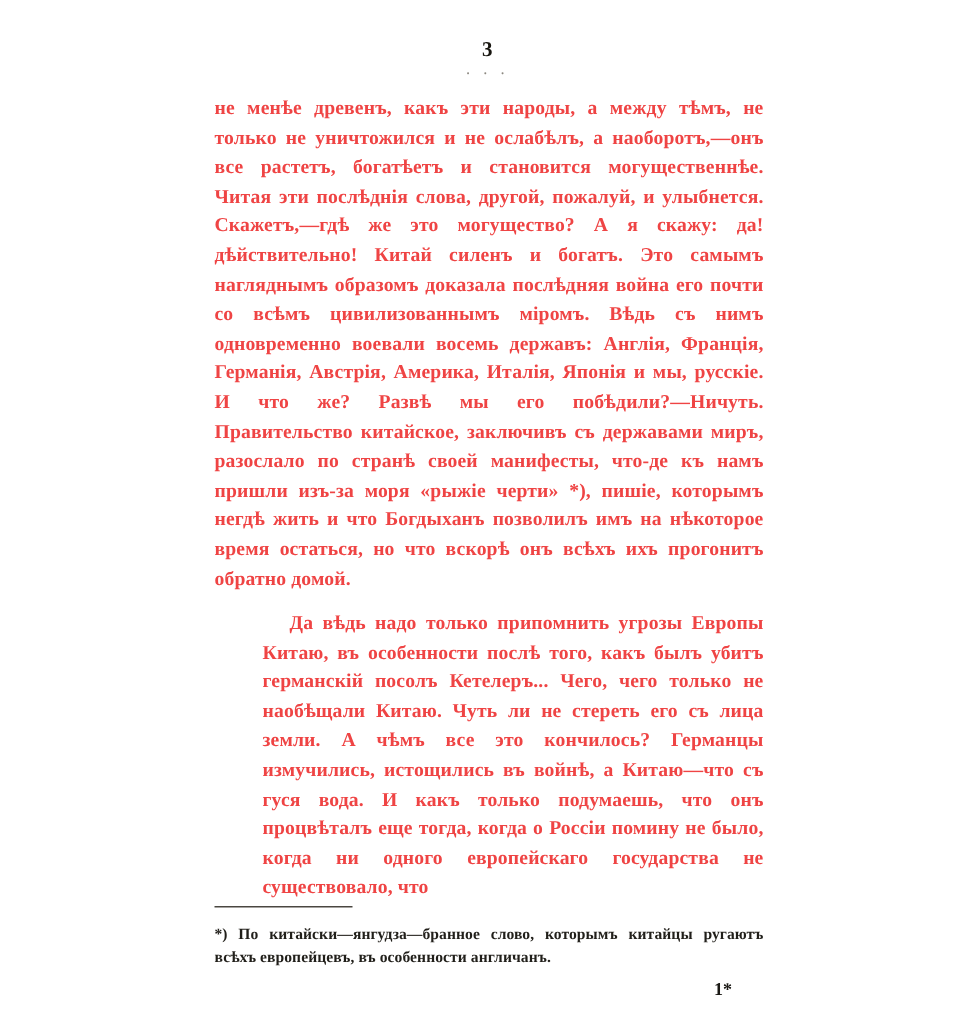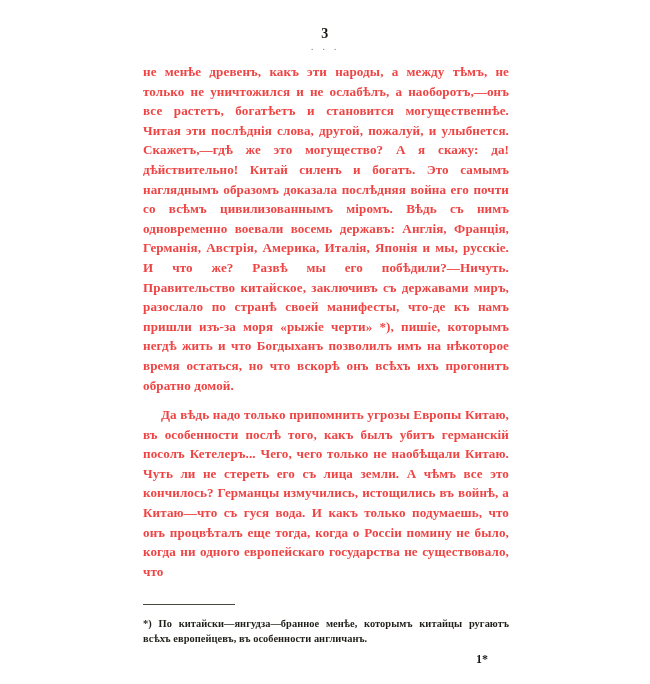--- a/index.html
+++ b/index.html
@@ -54,20 +54,21 @@
     color: #ef4444;
     font-weight: 600;
     letter-spacing: 0.1px;
   }
   .body-text p {
     margin: 0;
   }
   .body-text p.indent {
     text-indent: 18px;
     margin-top: 10px;
+    margin-left: 32px;
   }
   .footnote-rule {
     position: absolute;
     top: 604px;
     left: 143px;
     width: 92px;
     height: 1px;
     background: #4a4741;
   }
   .footnote {
@@ -98,17 +99,17 @@
 
   <div class="page-number">3</div>
   <div class="page-number-dots">. . .</div>
 
   <div class="body-text">
     <p>не менѣе древенъ, какъ эти народы, а между тѣмъ, не только не уничтожился и не ослабѣлъ, а наоборотъ,—онъ все растетъ, богатѣетъ и становится могущественнѣе. Читая эти послѣднія слова, другой, пожалуй, и улыбнется. Скажетъ,—гдѣ же это могущество? А я скажу: да! дѣйствительно! Китай силенъ и богатъ. Это самымъ нагляднымъ образомъ доказала послѣдняя война его почти со всѣмъ цивилизованнымъ міромъ. Вѣдь съ нимъ одновременно воевали восемь державъ: Англія, Франція, Германія, Австрія, Америка, Италія, Японія и мы, русскіе. И что же? Развѣ мы его побѣдили?—Ничуть. Правительство китайское, заключивъ съ державами миръ, разослало по странѣ своей манифесты, что-де къ намъ пришли изъ-за моря «рыжіе черти» *), пишіе, которымъ негдѣ жить и что Богдыханъ позволилъ имъ на нѣкоторое время остаться, но что вскорѣ онъ всѣхъ ихъ прогонитъ обратно домой.</p>
     <p class="indent">Да вѣдь надо только припомнить угрозы Европы Китаю, въ особенности послѣ того, какъ былъ убитъ германскій посолъ Кетелеръ... Чего, чего только не наобѣщали Китаю. Чуть ли не стереть его съ лица земли. А чѣмъ все это кончилось? Германцы измучились, истощились въ войнѣ, а Китаю—что съ гуся вода. И какъ только подумаешь, что онъ процвѣталъ еще тогда, когда о Россіи помину не было, когда ни одного европейскаго государства не существовало, что</p>
   </div>
 
   <div class="footnote-rule"></div>
-  <div class="footnote">*) По китайски—янгудза—бранное менѣе, которымъ китайцы ругаютъ всѣхъ европейцевъ, въ особенности англичанъ.</div>
+  <div class="footnote">*) По китайски—янгудза—бранное слово, которымъ китайцы ругаютъ всѣхъ европейцевъ, въ особенности англичанъ.</div>
 
   <div class="signature">1*</div>
 
 </div>
 
 </body></html>

